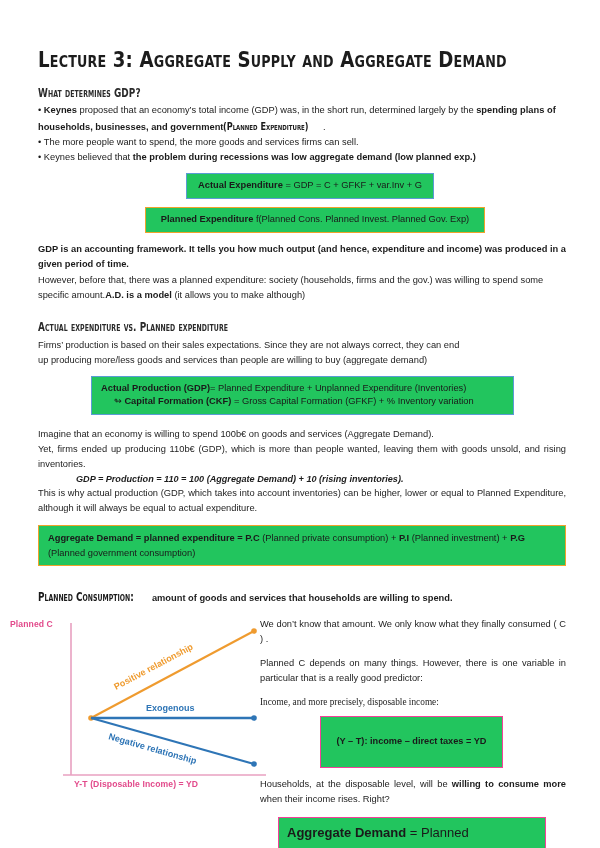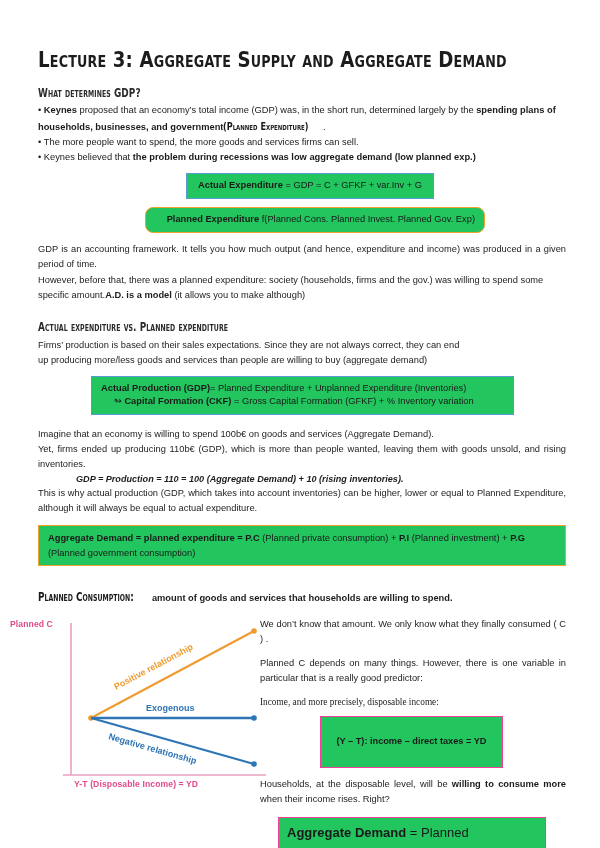--- a/index.html
+++ b/index.html
@@ -100,22 +100,21 @@
   .box-eq1 {
     position: relative;
     margin: 8px 0 0 148px;
     width: 248px;
     text-align: center;
   }
   .box-eq2 {
     position: relative;
     margin: 8px 14px 0 107px;
     width: 340px;
-    text-align: right;
-    border-radius: 8px;
+    text-align: center;
   }
   .box-eq3 {
     position: relative;
     margin: 8px 0 0 53px;
     width: 423px;
     text-align: left;
     line-height: 1.45;
   }
   .box-eq3 .ln2 { padding-left: 13px; }
   .box-eq4 {
@@ -198,21 +197,21 @@
   </p>
 
   <div class="box box-blue box-eq1">
     <span class="b">Actual Expenditure</span><span> = GDP = C + GFKF + var.Inv + G</span>
   </div>
 
   <div class="box box-orange box-eq2">
     <span class="b">Planned Expenditure</span><span> f(Planned Cons. Planned Invest. Planned Gov. Exp)</span>
   </div>
 
-  <p class="p just" style="margin-top:9px;">GDP is an accounting framework. It tells you how much output (and hence, expenditure and income) was produced in a given period of time.</p>
+  <p class="p just" style="margin-top:9px;font-weight:bold;">GDP is an accounting framework. It tells you how much output (and hence, expenditure and income) was produced in a given period of time.</p>
 
   <p class="p" style="margin-top:1px;">
     <span>However, before that, there was a planned expenditure: society (households, firms and the gov.) was willing to spend some specific amount.</span><span class="b">A.D. is a model</span><span> (it allows you to make although)</span>
   </p>
 
   <div class="section-head" style="margin-top:17px;">Actual expenditure vs. Planned expenditure</div>
 
   <p class="p" style="width:430px;">Firms’ production is based on their sales expectations. Since they are not always correct, they can end up producing more/less goods and services than people are willing to buy (aggregate demand)</p>
 
   <div class="box box-blue box-eq3">

